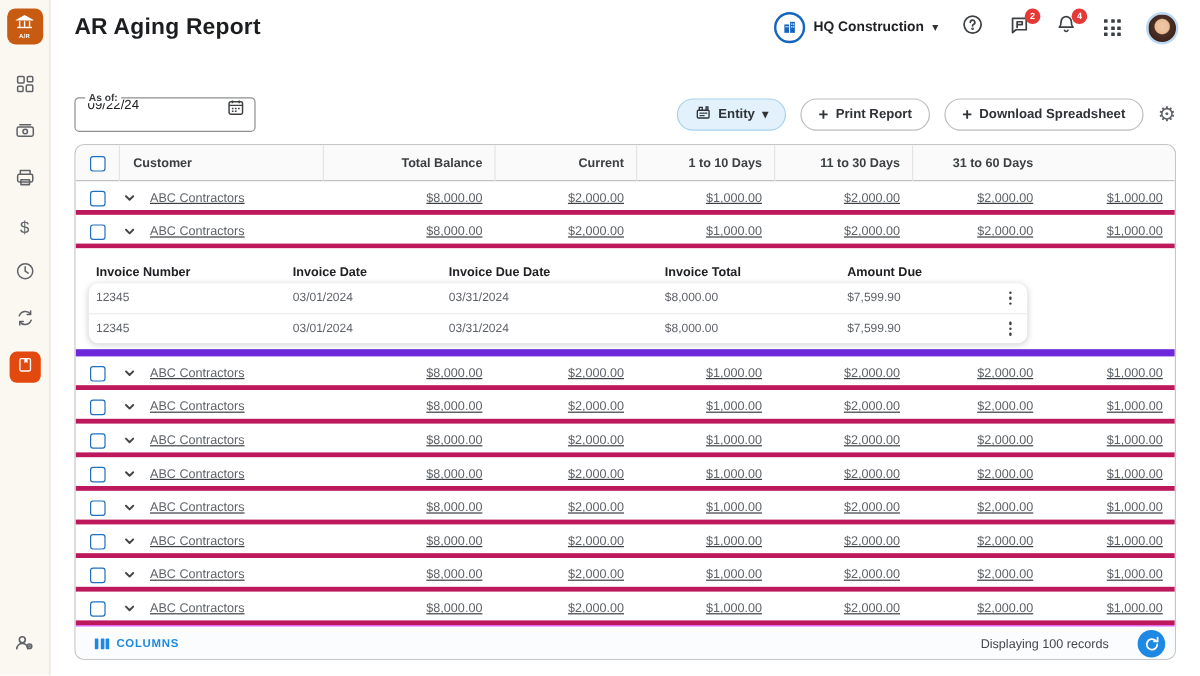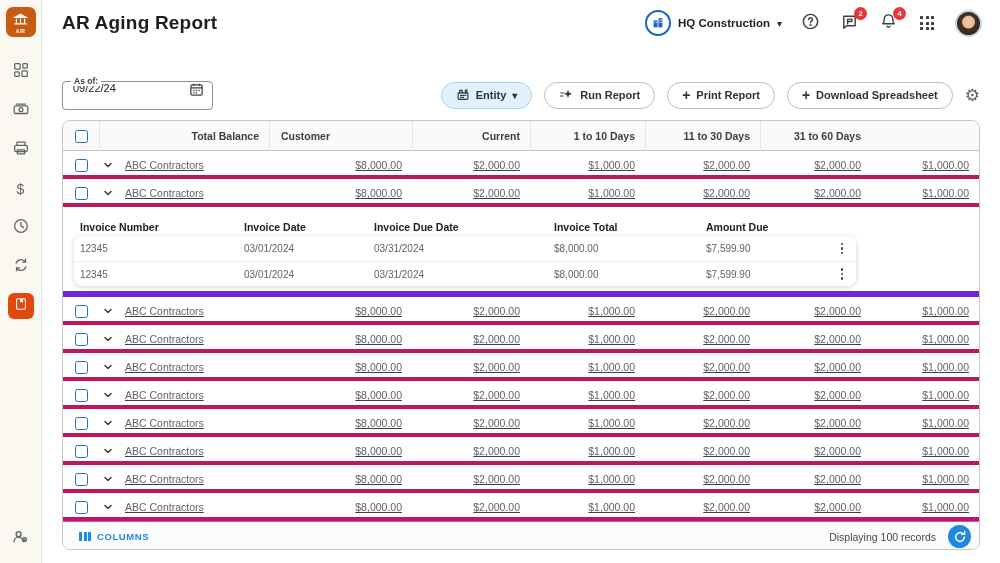--- a/index.html
+++ b/index.html
@@ -100,21 +100,21 @@
   .kebab { display:flex; flex-direction:column; gap:2px; align-items:center; cursor:pointer; }
   .kebab i { width:2.5px; height:2.5px; border-radius:50%; background:#3c4043; }
 
   
   .tfoot { margin-top:auto; height:30px; border-top:1px solid #d946ef; background:#fbfcfe;
     display:flex; align-items:center; padding:0 8px 0 16px; flex:0 0 auto; }
   .columns-btn { display:flex; align-items:center; gap:6px; cursor:pointer; }
   .col-icon { display:flex; gap:1.5px; }
   .col-icon i { width:3px; height:9px; background:#1e88e5; border-radius:0.5px; }
   .columns-label { font-size:9.5px; font-weight:700; color:#1e88e5; letter-spacing:.6px; }
-  .foot-right { margin-left:auto; display:flex; align-items:center; gap:12px; }
+  .foot-right { margin-left:auto; display:flex; align-items:center; gap:24px; }
   .records { font-size:10.5px; color:#44474a; }
   .refresh { width:23px; height:23px; border-radius:50%; background:#1e88e5; display:flex;
     align-items:center; justify-content:center; cursor:pointer; }
   .refresh svg { stroke:#fff; fill:none; stroke-width:1.7; stroke-linecap:round; }
 </style>
 </head>
 <body>
 
 <div class="page">
 
@@ -261,45 +261,38 @@
     <div class="btn-group">
       <button class="pill entity">
         <span><svg width="14" height="13" viewBox="0 0 16 16">
               <rect x="2" y="6" width="12" height="8" rx="1"></rect>
               <path d="M4 6 V3 h3 v3 M11 6 V2.5 h1.8 V6 M4.8 9 h1.4 M7.5 9 h1.4 M10.2 9 h1.4 M4.8 11.5 h1.4 M7.5 11.5 h1.4"></path>
             </svg></span>
         <span>Entity</span>
         <span class="caret">▾</span>
       </button>
       <button class="pill">
-        <span><svg width="15" height="15" viewBox="0 0 20 20">
-              <path d="M2.5 8 h4 M2 12 h3.5"></path>
-              <path d="M12 3.5 l1.5 4 4 1.5 -4 1.5 -1.5 4 -1.5 -4 -4 -1.5 4 -1.5 z" fill="#2f3337" stroke="none"></path>
-            </svg></span>
-        <span>Run Report</span>
-      </button>
-      <button class="pill">
         <span class="plus">+</span>
         <span>Print Report</span>
       </button>
       <button class="pill">
         <span class="plus">+</span>
         <span>Download Spreadsheet</span>
       </button>
       <span class="gear">⚙</span>
     </div>
   </div>
 
   <div class="table-card">
     <div class="thead grid-row">
       <div class="cell cb-cell">
         <span class="checkbox"></span>
       </div>
+      <div class="cell left">Customer</div>
       <div class="cell num">Total Balance</div>
-      <div class="cell left">Customer</div>
       <div class="cell num">Current</div>
       <div class="cell num">1 to 10 Days</div>
       <div class="cell num">11 to 30 Days</div>
       <div class="cell num">31 to 60 Days</div>
     </div>
 
     <div class="tbody">
         <div class="trow grid-row">
     <div class="cell cb-cell">
       <span class="checkbox"></span>

